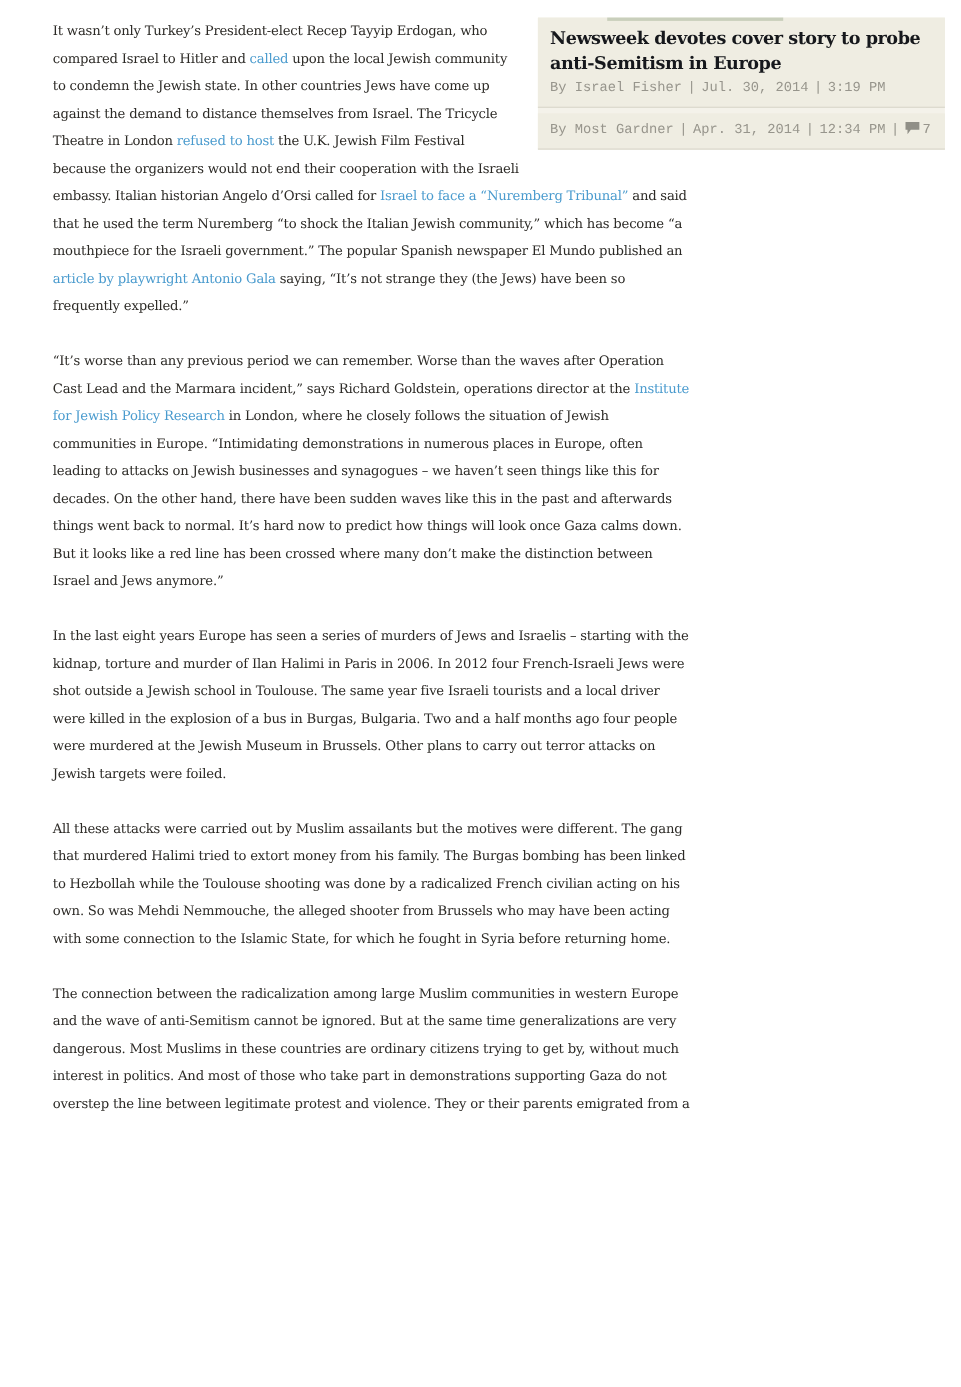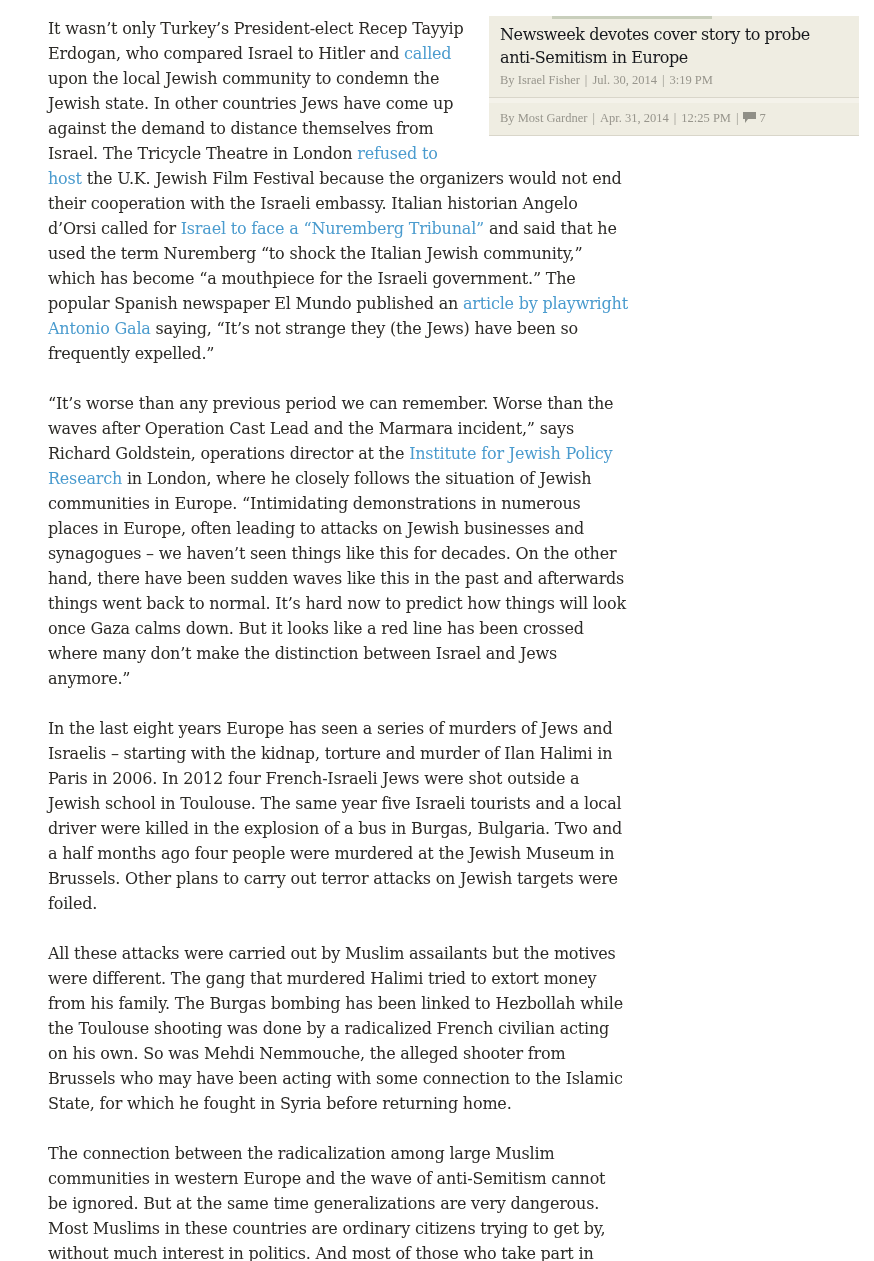--- a/index.html
+++ b/index.html
@@ -20,21 +20,21 @@
     font-family:"DejaVu Serif", serif;
   }
   .page{position:relative;width:874px;height:1261px;overflow:hidden;background:var(--bg);}
   .article-body{
     padding:16px 0 0 48px;
     color:var(--body-text);
   }
   .para{
     max-width:580px;
     margin:0 0 25px 0;
-    font-size:16px;
+    font-size:12px;
     line-height:25px;
     letter-spacing:-0.2px;
     color:var(--body-text);
   }
   .inline-link{
     color:var(--link);
     text-decoration:none;
     cursor:pointer;
   }
   
@@ -53,29 +53,29 @@
     background:var(--sidebar-bg);
     border-bottom:1px solid var(--divider);
     padding:7px 12px 9px 11px;
   }
   .related-card + .related-card{
     margin-top:5px;
   }
   .related-title{
     margin:0 0 3px 0;
     font-family:"DejaVu Serif", serif;
-    font-weight:normal;
+    font-weight:bold;
     font-size:16px;
     line-height:23px;
     letter-spacing:-0.4px;
     color:var(--headline);
     cursor:pointer;
   }
   .related-byline{
-    font-family:Liberation Serif, serif;
+    font-family:Liberation Mono, monospace;
     font-size:12.5px;
     line-height:16px;
     color:var(--byline);
     white-space:nowrap;
   }
   .related-byline .sep{padding:0 5px;}
   .comment-count{
     display:inline-flex;align-items:center;gap:3px;cursor:pointer;color:var(--byline);
   }
   .comment-count svg{display:inline-block;vertical-align:-1px;}
@@ -86,21 +86,21 @@
 <div class="page">
   <div class="article-body">
     <aside class="related">
       <div class="top-remnant"></div>
 
     <article class="related-card">
           <h3 class="related-title">Newsweek devotes cover story to probe anti-Semitism in Europe</h3>
           <div class="related-byline"><span>By Israel Fisher</span><span class="sep">|</span><span>Jul. 30, 2014</span><span class="sep">|</span><span>3:19 PM</span></div>
         </article>
         <article class="related-card">
-          <div class="related-byline"><span>By Most Gardner</span><span class="sep">|</span><span>Apr. 31, 2014</span><span class="sep">|</span><span>12:25 PM</span><span class="sep">|</span><span class="comment-count">
+          <div class="related-byline"><span>By Most Gardner</span><span class="sep">|</span><span>Apr. 31, 2014</span><span class="sep">|</span><span>12:34 PM</span><span class="sep">|</span><span class="comment-count">
               <span><svg width="13" height="12" viewBox="0 0 13 12">
                   <path fill="#908f87" d="M0 1h13v7H5l-3 4V8H0z"></path>
                 </svg></span>
               <span>7</span>
             </span></div>
         </article>
       </aside>
 
   <p class="para">It wasn’t only Turkey’s President-elect Recep Tayyip Erdogan, who compared Israel to Hitler and <a class="inline-link">called</a> upon the local Jewish community to condemn the Jewish state. In other countries Jews have come up against the demand to distance themselves from Israel. The Tricycle Theatre in London <a class="inline-link">refused to host</a> the U.K. Jewish Film Festival because the organizers would not end their cooperation with the Israeli embassy. Italian historian Angelo d’Orsi called for <a class="inline-link">Israel to face a “Nuremberg Tribunal”</a> and said that he used the term Nuremberg “to shock the Italian Jewish community,” which has become “a mouthpiece for the Israeli government.” The popular Spanish newspaper El Mundo published an <a class="inline-link">article by playwright Antonio Gala</a> saying, “It’s not strange they (the Jews) have been so frequently expelled.”</p>
       <p class="para">“It’s worse than any previous period we can remember. Worse than the waves after Operation Cast Lead and the Marmara incident,” says Richard Goldstein, operations director at the <a class="inline-link">Institute for Jewish Policy Research</a> in London, where he closely follows the situation of Jewish communities in Europe. “Intimidating demonstrations in numerous places in Europe, often leading to attacks on Jewish businesses and synagogues – we haven’t seen things like this for decades. On the other hand, there have been sudden waves like this in the past and afterwards things went back to normal. It’s hard now to predict how things will look once Gaza calms down. But it looks like a red line has been crossed where many don’t make the distinction between Israel and Jews anymore.”</p>

